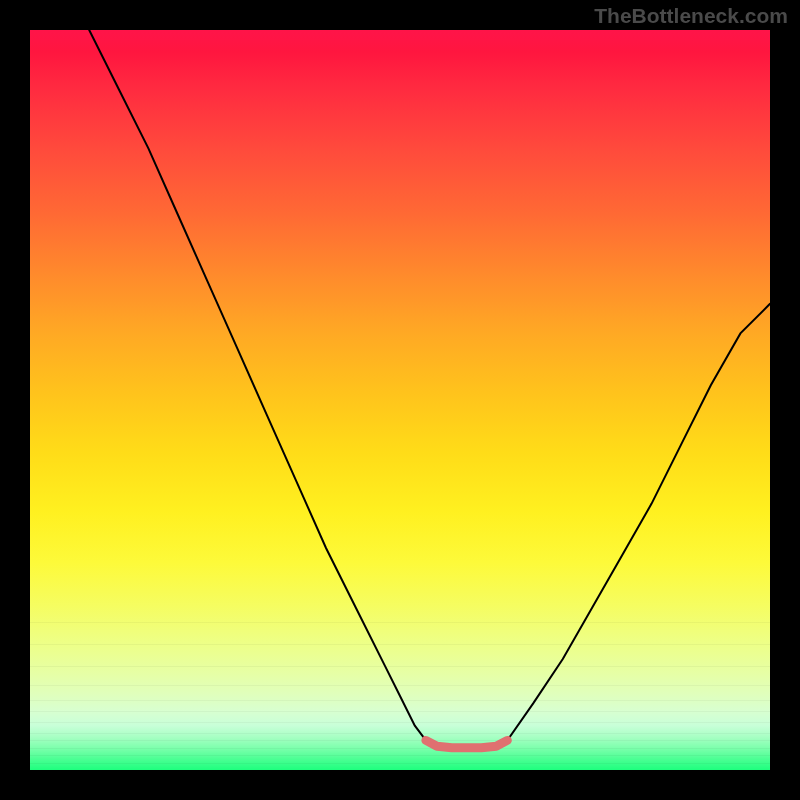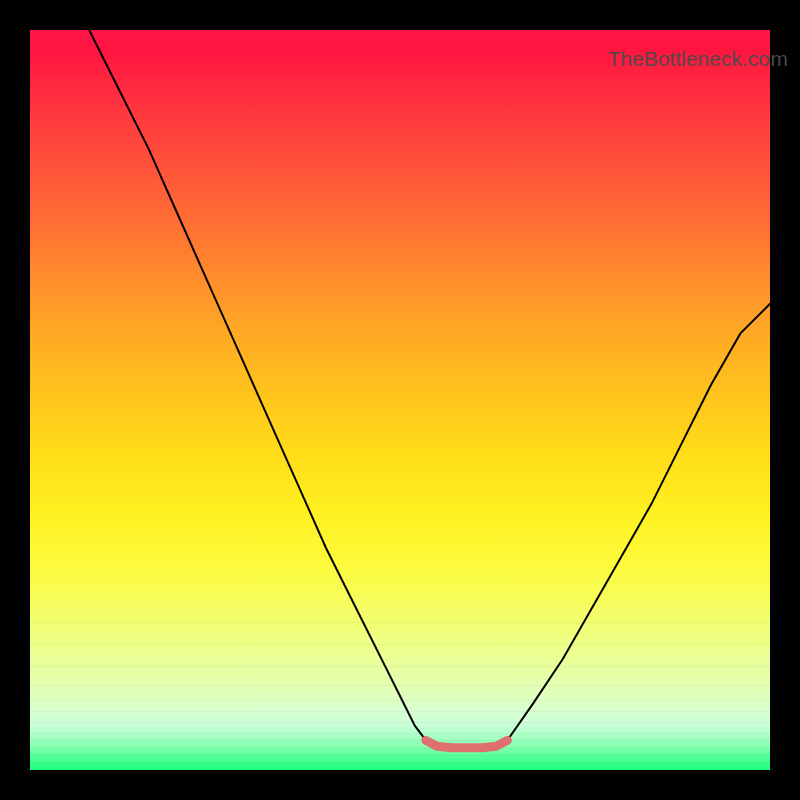--- a/index.html
+++ b/index.html
@@ -10,23 +10,22 @@
     background: #000;
     position: relative;
     font-family: Arial, sans-serif;
   }
   .watermark {
     position: absolute;
     top: 4px;
     right: 12px;
     color: #4a4a4a;
     font-size: 21px;
-    font-weight: 400;
+    font-weight: 700;
     z-index: 10;
-    margin-top: 43px;
   }
   .plot-area {
     position: absolute;
     left: 30px;
     top: 30px;
     width: 740px;
     height: 740px;
     overflow: hidden;
   }
   .gradient-bg {

